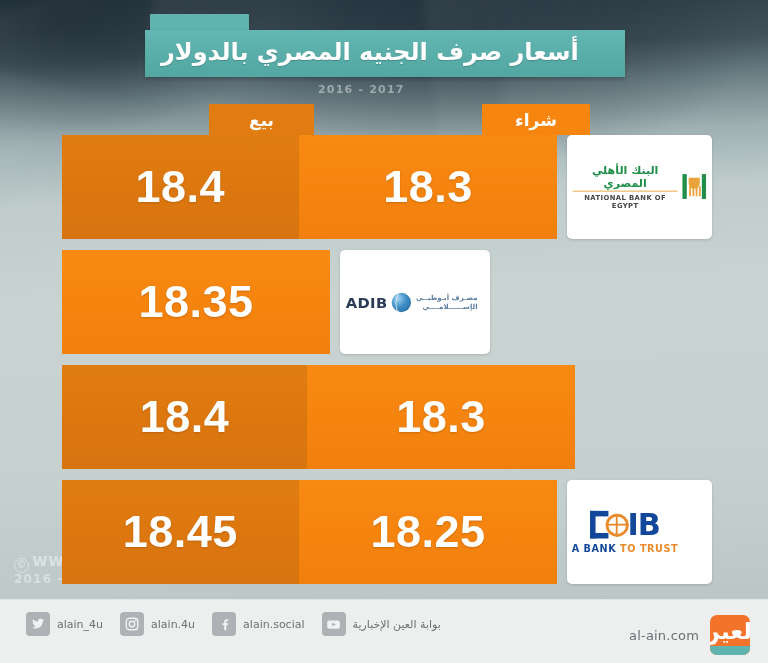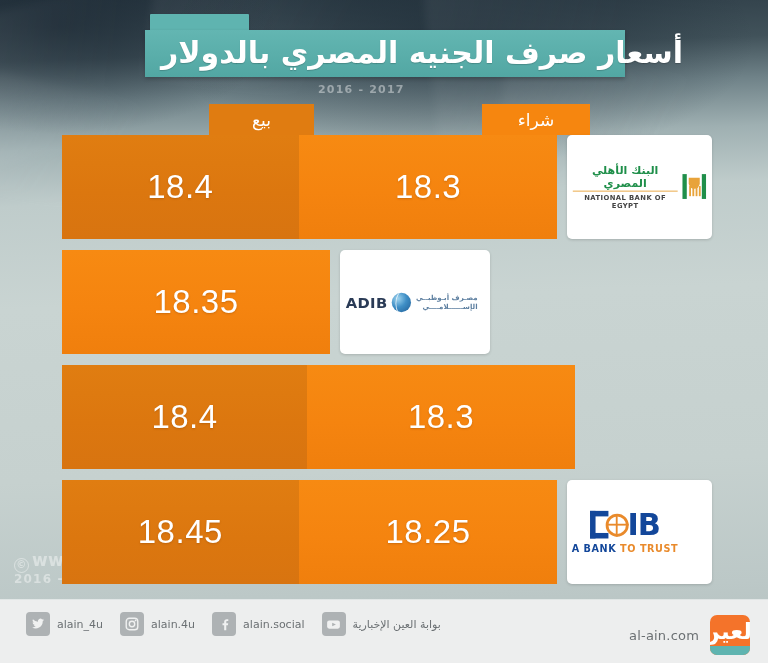--- a/index.html
+++ b/index.html
@@ -67,46 +67,46 @@
     box-shadow:0 1px 2px rgba(0,0,0,.2);
   }
   #title-bar{
     position:absolute; left:145px; top:30px; width:480px; height:47px;
     background:linear-gradient(180deg,#63b6b2 0%,#52a7a3 100%);
     display:flex; align-items:center; justify-content:flex-end;
     padding:0 16px 3px 16px; direction:rtl;
     box-shadow:0 2px 4px rgba(0,0,0,.22);
   }
   #page-title{
-    color:#ffffff; font-size:30px; font-weight:700; letter-spacing:-.2px;
+    color:#ffffff; font-size:24px; font-weight:700; letter-spacing:-.2px;
     text-shadow:0 1px 1px rgba(0,0,0,.18);
     white-space:nowrap;
   }
 
   
   #table{
     position:absolute; left:62px; top:104px; width:650px;
   }
   .col-head-row{ position:relative; height:31px; }
   .col-head{
     position:absolute; top:0; height:31px;
-    color:#ffffff; font-size:17px; font-weight:400;
+    color:#ffffff; font-size:17px; font-weight:700;
     display:flex; align-items:center; justify-content:center;
     direction:rtl; letter-spacing:1px;
   }
   #head-sell{ left:147px; width:105px; background:#e07c11; }
   #head-buy { left:420px; width:108px; background:#f6860f; }
 
   .row{
     position:relative; height:104px; margin-bottom:11px;
     display:flex; align-items:stretch;
   }
   .cell{
     display:flex; align-items:center; justify-content:center;
-    color:#ffffff; font-weight:400; font-size:33px;
+    color:#ffffff; font-weight:700; font-size:45px;
     letter-spacing:.5px;
     text-shadow:0 1px 2px rgba(120,55,0,.30);
     font-family:"Liberation Sans", sans-serif;
   }
   .cell-sell{
     width:245px;
     background:linear-gradient(180deg,#e07d11 0%,#dc770f 55%,#d87410 100%);
   }
   .cell-buy{
     width:268px;

